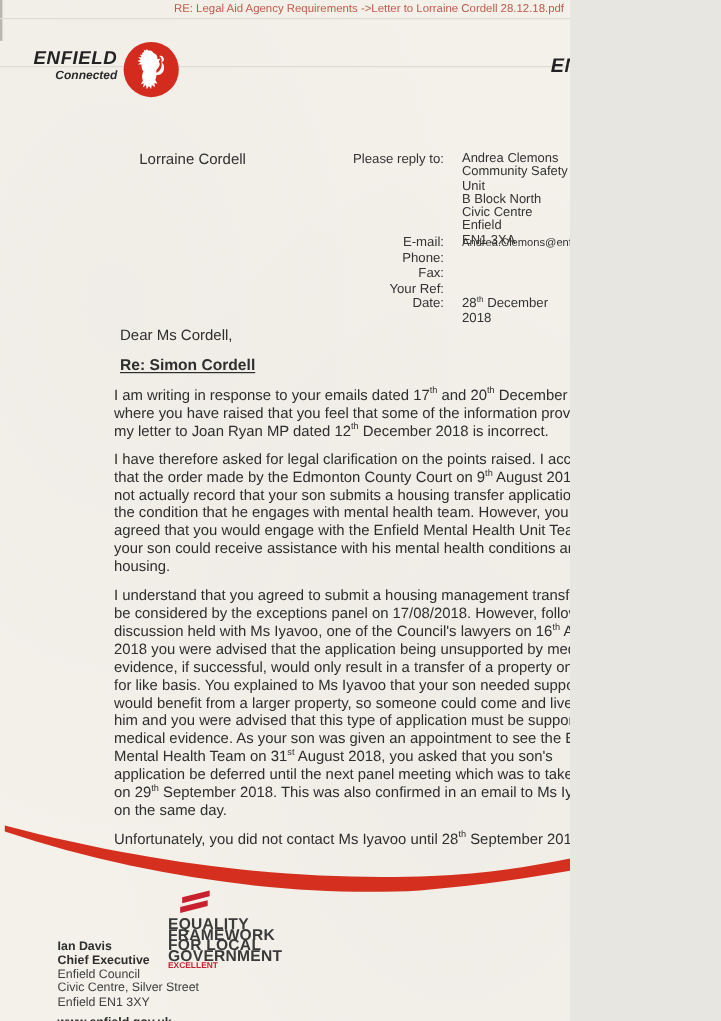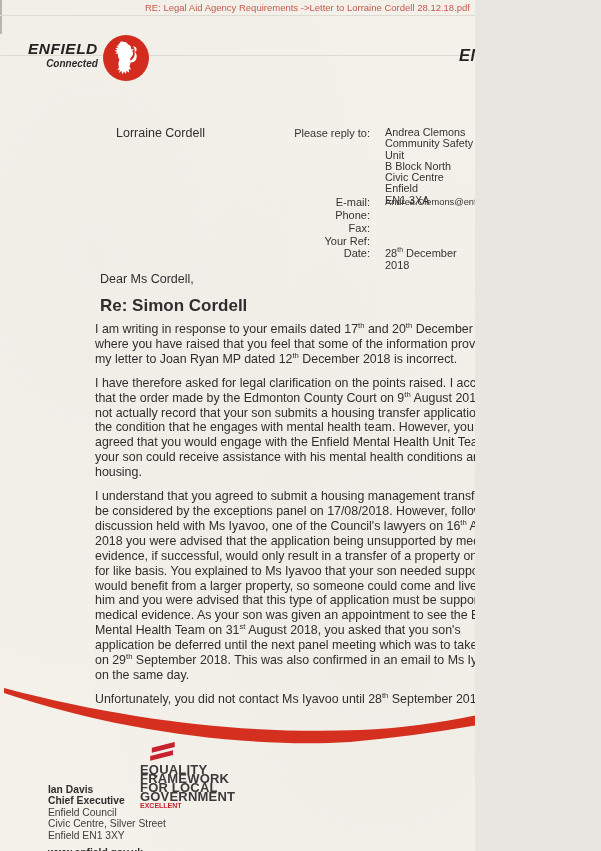--- a/index.html
+++ b/index.html
@@ -38,21 +38,21 @@
   .lion-big{position:absolute;left:532px;top:16px;width:64px;height:90px;color:var(--brand-red);}
 
   
   .recipient{position:absolute;left:100px;top:126px;font-size:12.5px;color:#2f2f2f;margin-left:16px;}
   .lbl{position:absolute;left:228px;width:142px;text-align:right;font-size:11px;color:#333;}
   .addr{position:absolute;left:385px;top:127px;font-size:10.8px;line-height:11.3px;color:#333;}
   .email-val{position:absolute;left:385px;top:197px;font-size:9.3px;color:#333;}
   .date-val{position:absolute;left:385px;top:247px;font-size:11px;color:#333;}
 
   .salutation{position:absolute;left:100px;top:272px;font-size:12.5px;}
-  .subject{position:absolute;left:100px;top:296px;font-size:17px;font-weight:bold;text-underline-offset:2px;}
+  .subject{position:absolute;left:100px;top:296px;font-size:13px;font-weight:bold;text-decoration:underline;text-underline-offset:2px;}
 
   .body{position:absolute;left:95px;top:322px;width:420px;font-size:12.4px;line-height:14.9px;color:var(--ink);}
   .body p{margin:0 0 9px 0;}
   sup{font-size:.62em;vertical-align:super;line-height:0;}
 
   .swoosh{position:absolute;left:0;top:666px;width:601px;height:80px;}
 
   
   .sig{position:absolute;left:48px;top:744px;font-size:10.3px;line-height:11.4px;color:#3d3d3d;margin-top:40px;}
   .sig .bold{font-weight:bold;color:#2e2e2e;}

